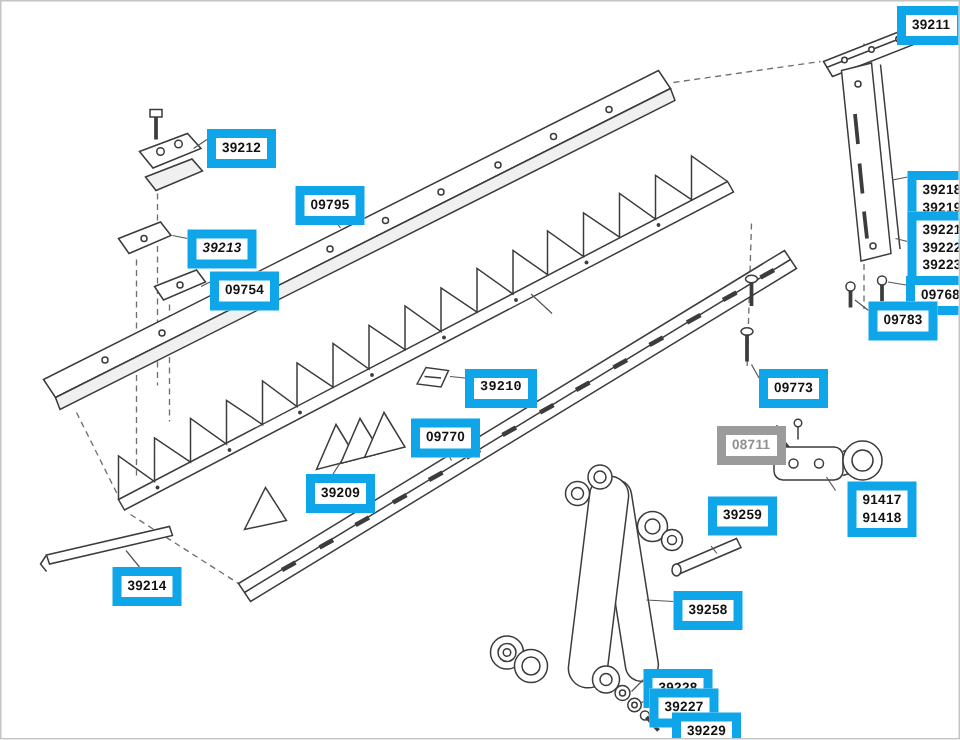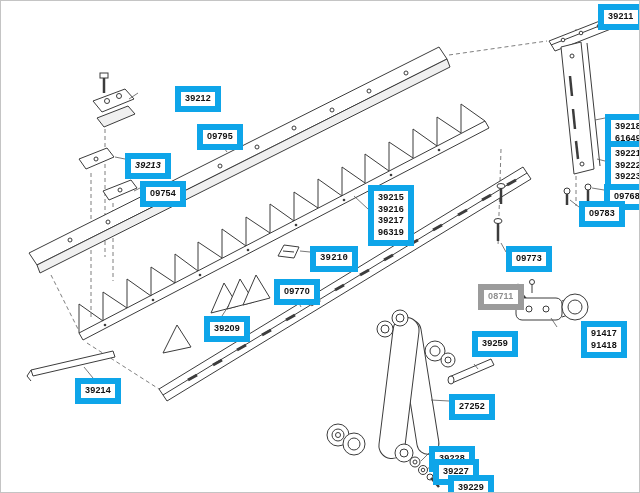--- a/index.html
+++ b/index.html
@@ -244,84 +244,78 @@
     <line x1="92" y1="377" x2="83" y2="366"></line>
     <line x1="603" y1="189" x2="591" y2="187"></line>
     <line x1="578" y1="206" x2="569" y2="199"></line>
     <line x1="604" y1="117" x2="594" y2="119"></line>
     <line x1="604" y1="160" x2="596" y2="158"></line>
     <line x1="612" y1="16" x2="603" y2="21"></line>
   </g>
 </svg>
 
 <div class="labels-layer">
-      <div class="part-label" style="left: 137px; top: 85px; margin-left: 37px;">
+      <div class="part-label" style="left: 137px; top: 85px;">
         <div class="part-label-line">39212</div>
       </div>
       <div class="part-label" style="left: 196px; top: 123px;">
         <div class="part-label-line">09795</div>
       </div>
       <div class="part-label" style="left: 124px; top: 152px; font-style: italic;">
         <div class="part-label-line">39213</div>
       </div>
       <div class="part-label" style="left: 139px; top: 180px;">
         <div class="part-label-line">09754</div>
       </div>
-      <div class="part-label" style="left: 367px; top: 184px;">
-        <div class="part-label-line">39215</div>
-        <div class="part-label-line">39216</div>
-        <div class="part-label-line">39217</div>
-        <div class="part-label-line">96319</div>
-      </div>
       <div class="part-label" style="left: 309px; top: 245px; font-family: Liberation Mono, monospace;">
         <div class="part-label-line">39210</div>
       </div>
       <div class="part-label" style="left: 273px; top: 278px;">
         <div class="part-label-line">09770</div>
       </div>
       <div class="part-label" style="left: 203px; top: 315px;">
         <div class="part-label-line">39209</div>
       </div>
       <div class="part-label" style="left: 74px; top: 377px;">
         <div class="part-label-line">39214</div>
       </div>
       <div class="part-label" style="left: 597px; top: 3px;">
         <div class="part-label-line">39211</div>
       </div>
       <div class="part-label" style="left: 604px; top: 97px; margin-top: 16px;">
         <div class="part-label-line">39218</div>
-        <div class="part-label-line">61649</div>
+        <div class="part-label-line">39219</div>
         <div class="part-label-line">39220</div>
       </div>
       <div class="part-label" style="left: 604px; top: 140px;">
         <div class="part-label-line">39221</div>
         <div class="part-label-line">39222</div>
         <div class="part-label-line">39223</div>
       </div>
       <div class="part-label" style="left: 603px; top: 183px;">
         <div class="part-label-line">09768</div>
       </div>
       <div class="part-label" style="left: 578px; top: 200px;">
         <div class="part-label-line">09783</div>
       </div>
       <div class="part-label" style="left: 505px; top: 245px;">
         <div class="part-label-line">09773</div>
       </div>
       <div class="part-label muted" style="left: 477px; top: 283px;">
         <div class="part-label-line">08711</div>
       </div>
-      <div class="part-label" style="left: 580px; top: 320px;">
+      <div class="part-label" style="left: 564px; top: 320px;">
         <div class="part-label-line">91417</div>
         <div class="part-label-line">91418</div>
       </div>
       <div class="part-label" style="left: 471px; top: 330px;">
         <div class="part-label-line">39259</div>
       </div>
       <div class="part-label" style="left: 448px; top: 393px;">
-        <div class="part-label-line">27252</div>
+        <div class="part-label-line">39258</div>
       </div>
       <div class="part-label" style="left: 428px; top: 445px;">
         <div class="part-label-line">39228</div>
       </div>
       <div class="part-label" style="left: 432px; top: 458px;">
         <div class="part-label-line">39227</div>
       </div>
       <div class="part-label" style="left: 447px; top: 474px;">
         <div class="part-label-line">39229</div>
       </div>

